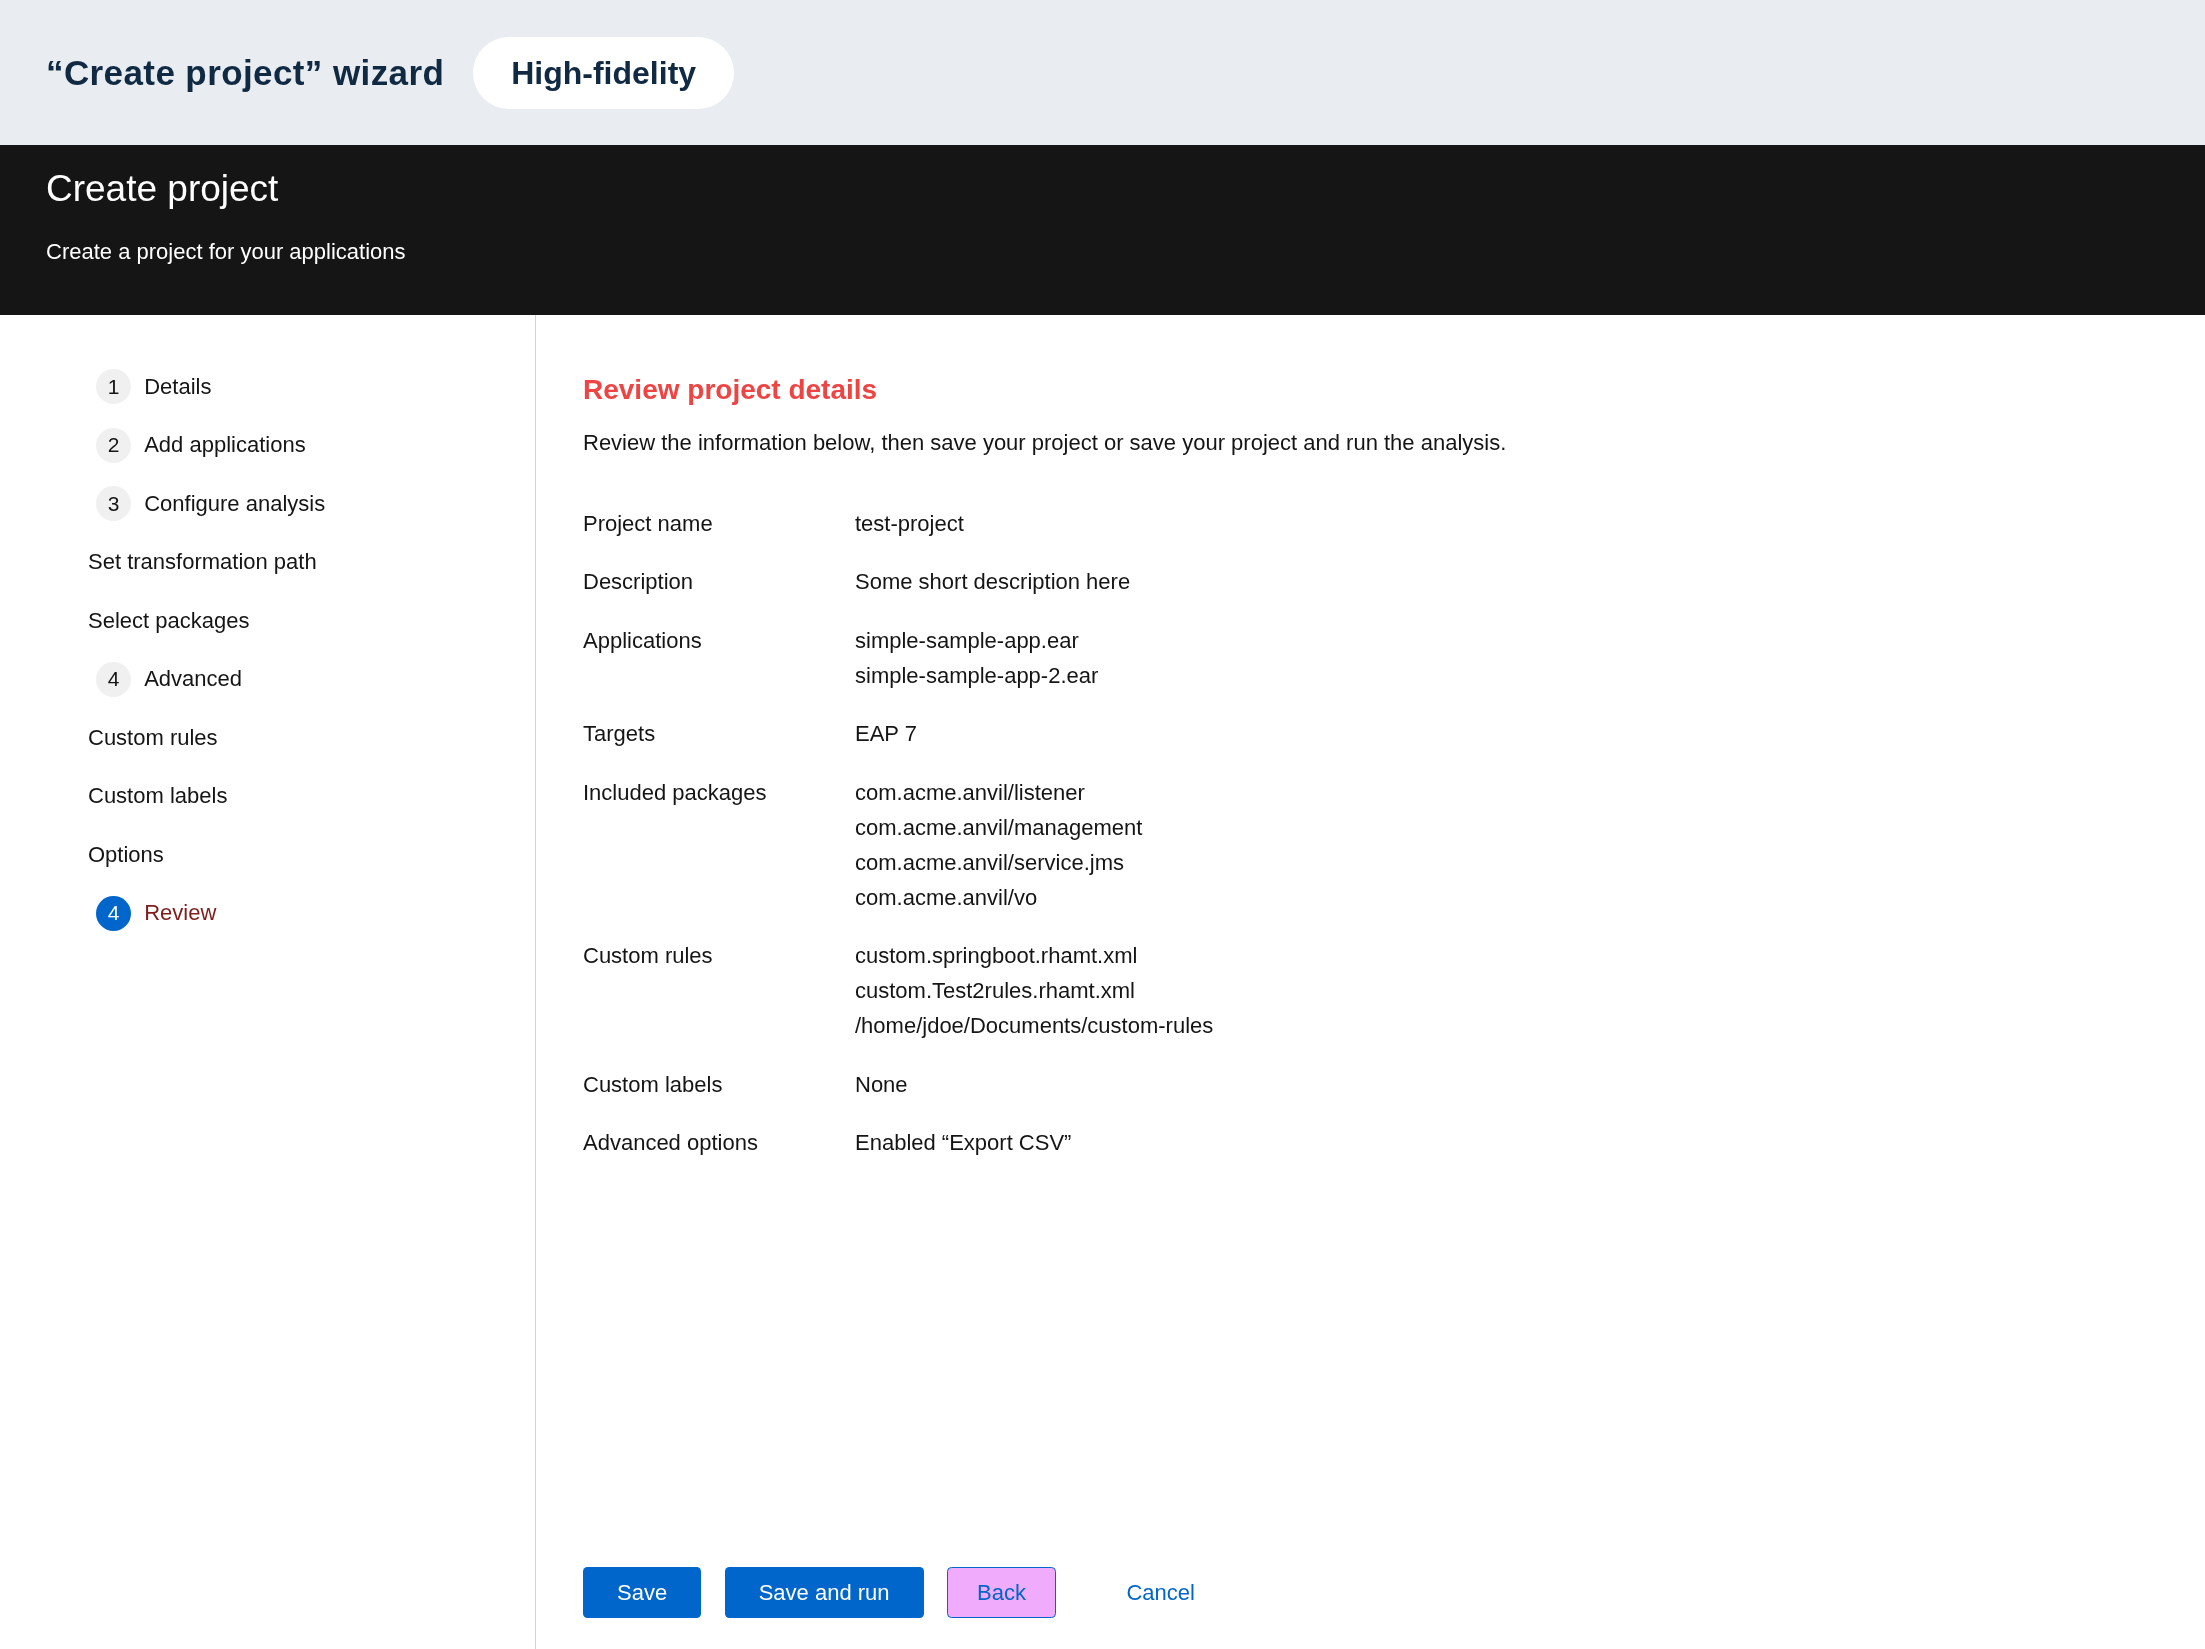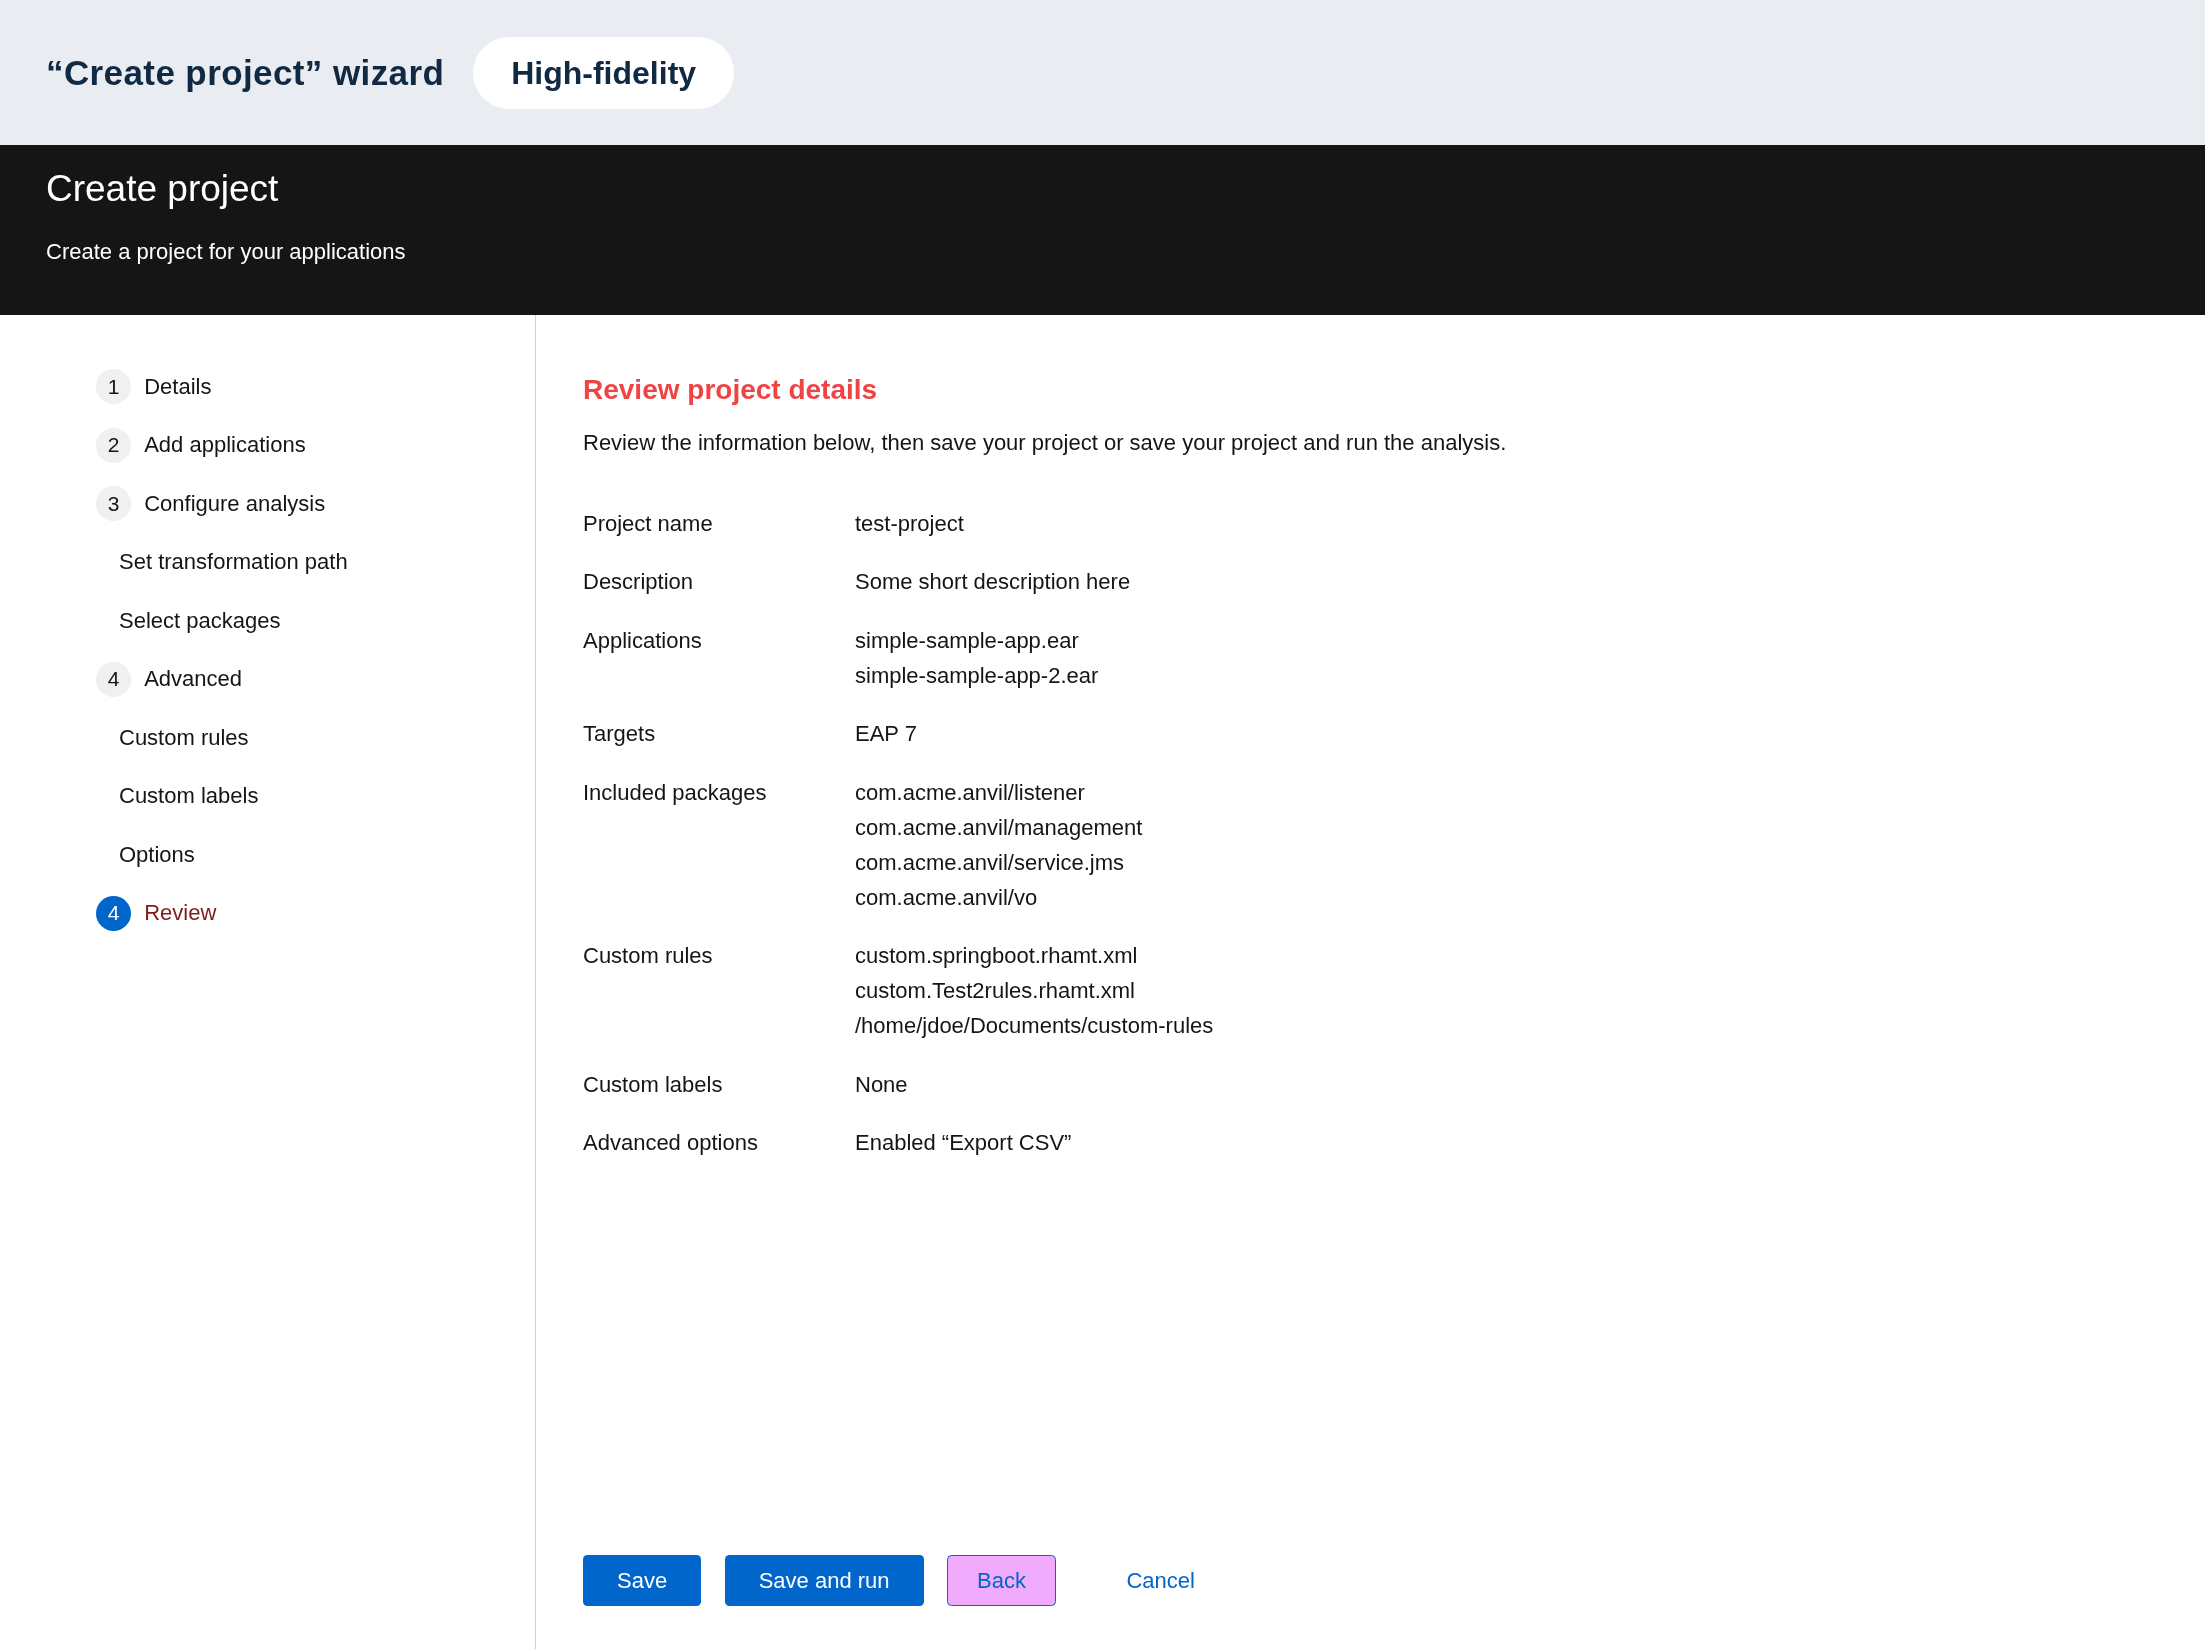--- a/index.html
+++ b/index.html
@@ -68,21 +68,21 @@
   }
   .wizard-nav { list-style: none; padding-top: 54px; }
   .wizard-nav li {
     display: flex;
     align-items: center;
     height: 35px;
     margin-bottom: 23.5px;
     padding-left: 96px;
     cursor: pointer;
   }
-  .wizard-nav li.sub { padding-left: 119px; }
+  .wizard-nav li.sub { padding-left: 88px; }
   .step-num {
     width: 35px; height: 35px;
     border-radius: 50%;
     background: #f0f0f0;
     color: #151515;
     font-size: 21px;
     display: flex;
     align-items: center;
     justify-content: center;
     margin-right: 13.2px;
@@ -122,21 +122,21 @@
   }
   .field-row dd {
     font-size: 22px;
     line-height: 35px;
   }
 
   
   .footer {
     position: absolute;
     left: 47px;
-    bottom: 44px;
+    bottom: 32px;
     display: flex;
     align-items: center;
   }
   .btn {
     font-family: "Liberation Sans", sans-serif;
     font-size: 22px;
     height: 51px;
     border-radius: 4.4px;
     cursor: pointer;
     display: inline-flex;

